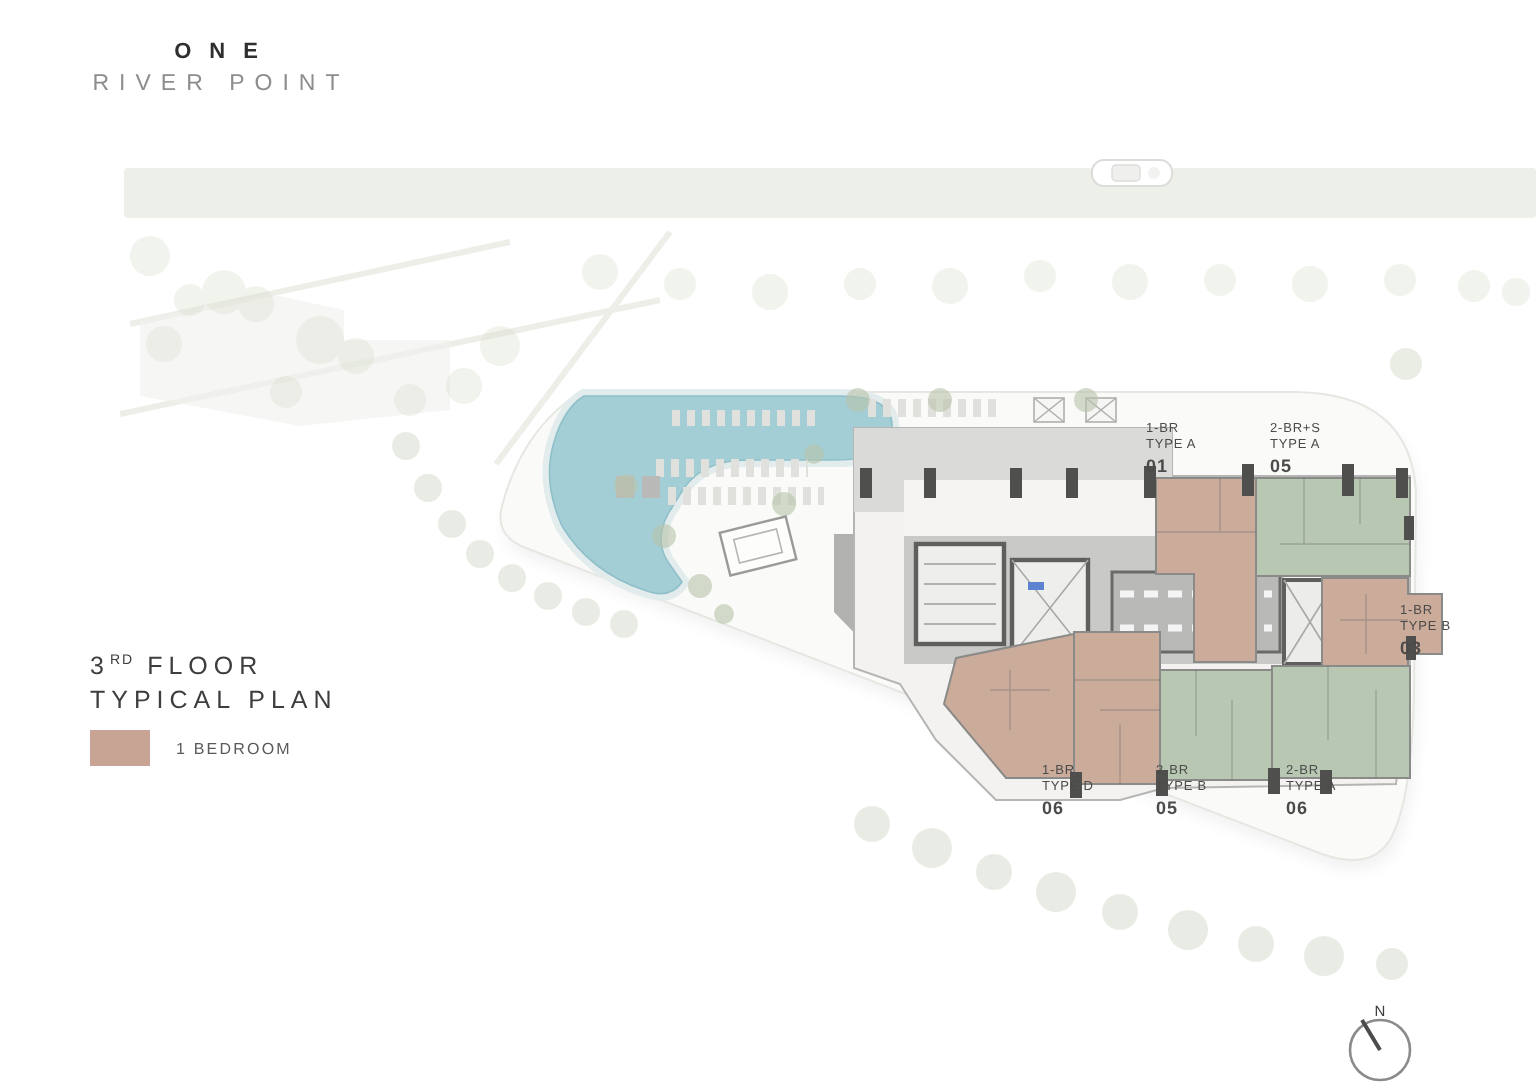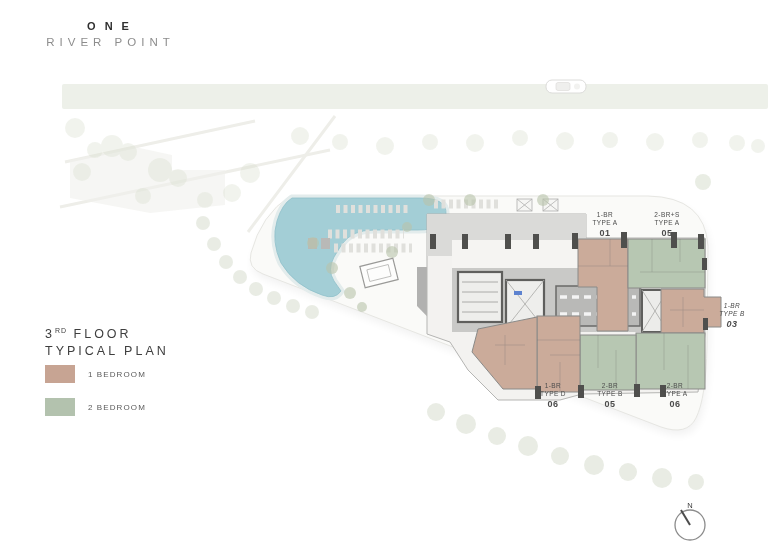--- a/index.html
+++ b/index.html
@@ -15,21 +15,21 @@
   
   .plan-title{position:absolute;left:45px;top:322px;font-size:12.5px;letter-spacing:3px;
               color:#3e3e3e;font-weight:500;line-height:17px;}
   .plan-title sup{font-size:7px;letter-spacing:1px;}
   .legend{position:absolute;left:45px;top:365px;}
   .legend-row{display:flex;align-items:center;height:18px;margin-bottom:15px;}
   .swatch{width:30px;height:18px;flex:0 0 30px;}
   .legend-label{margin-left:13px;font-size:8px;letter-spacing:1.1px;color:#5a5a5a;}
 
   
-  .unit-label{position:absolute;width:64px;text-align:center;color:#4b4b4b;}
+  .unit-label{position:absolute;width:64px;text-align:left;color:#4b4b4b;}
   .unit-label .bed,.unit-label .type{font-size:6.5px;letter-spacing:.4px;line-height:8px;}
   .unit-label .num{font-size:9px;font-weight:700;letter-spacing:.5px;line-height:12px;}
 </style>
 </head>
 <body>
 
 <div class="canvas">
 
   <svg width="770" height="545" viewBox="0 0 770 545">
     <defs>
@@ -244,37 +244,33 @@
   <div class="plan-title">
     <div><span>3</span><sup>RD</sup>&nbsp;<span>FLOOR</span></div>
     <div>TYPICAL PLAN</div>
   </div>
 
   <div class="legend">
     <div class="legend-row">
       <span class="swatch" style="background-color: rgb(199, 164, 147);"></span>
       <span class="legend-label">1 BEDROOM</span>
     </div>
-    <div class="legend-row">
-      <span class="swatch" style="background-color: rgb(179, 194, 174);"></span>
-      <span class="legend-label">2 BEDROOM</span>
-    </div>
   </div>
 
   <div class="unit-label" style="left:573px;top:211px;">
     <div class="bed">1-BR</div>
     <div class="type">TYPE A</div>
     <div class="num">01</div>
   </div>
   <div class="unit-label" style="left:635px;top:211px;">
     <div class="bed">2-BR+S</div>
     <div class="type">TYPE A</div>
     <div class="num">05</div>
   </div>
-  <div class="unit-label" style="left:700px;top:302px;font-style:italic;">
+  <div class="unit-label" style="left:700px;top:302px;">
     <div class="bed">1-BR</div>
     <div class="type">TYPE B</div>
     <div class="num">03</div>
   </div>
   <div class="unit-label" style="left:643px;top:382px;">
     <div class="bed">2-BR</div>
     <div class="type">TYPE A</div>
     <div class="num">06</div>
   </div>
   <div class="unit-label" style="left:578px;top:382px;">

